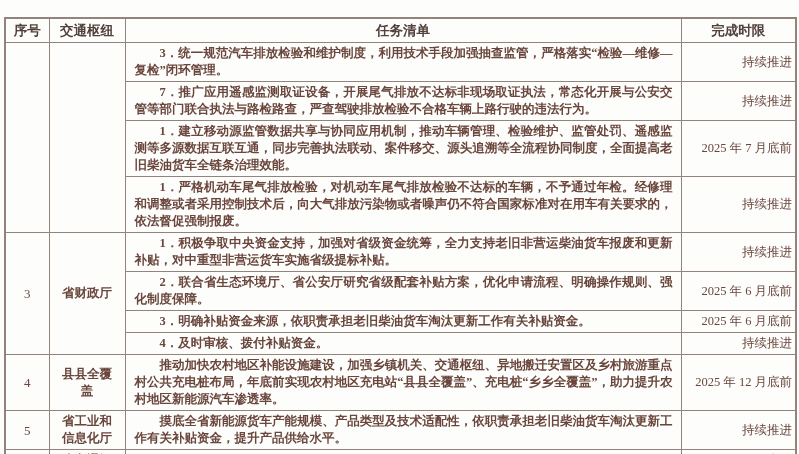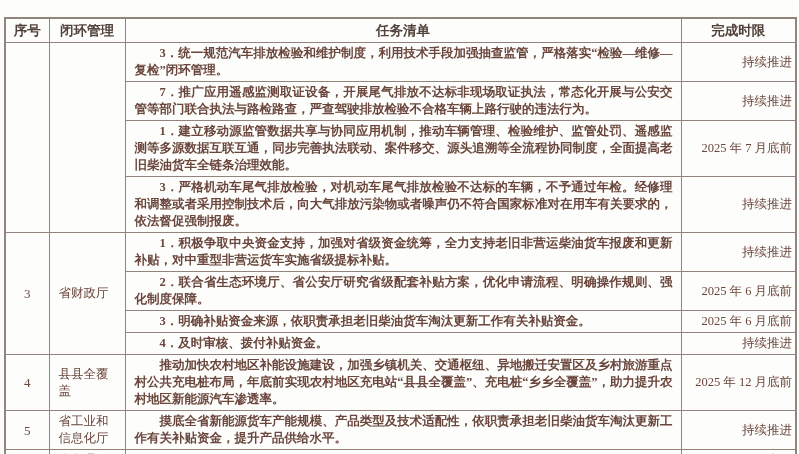--- a/index.html
+++ b/index.html
@@ -43,22 +43,23 @@
     line-height: 17px;
     vertical-align: middle;
     background: #fdfdfc;
   }
   td.serial {
     text-align: center;
     font-size: 13px;
     padding: 1px 2px;
   }
   td.unit {
-    text-align: left;
+    text-align: center;
     padding: 1px 9px;
+    font-weight: bold;
   }
   td.task {
     text-align: justify;
     padding: 2px 8px 2px 9px;
   }
   td.task p {
     margin: 0;
     text-indent: 2em;
     font-weight: bold;
   }
@@ -74,21 +75,21 @@
   <table class="task-table">
     <colgroup>
       <col style="width:44px">
       <col style="width:76px">
       <col style="width:556px">
       <col style="width:115px">
     </colgroup>
     <thead>
       <tr>
         <th>序号</th>
-        <th>闭环管理</th>
+        <th>交通枢纽</th>
         <th>任务清单</th>
         <th>完成时限</th>
       </tr>
     </thead>
     <tbody>
         <tr>
           <td class="serial" rowspan="4"></td>
           <td class="unit" rowspan="4"></td>
           <td class="task">
             <p>3．统一规范汽车排放检验和维护制度，利用技术手段加强抽查监管，严格落实“检验—维修—复检”闭环管理。</p>
@@ -102,21 +103,21 @@
           <td class="deadline">持续推进</td>
         </tr>
         <tr>
           <td class="task">
             <p>1．建立移动源监管数据共享与协同应用机制，推动车辆管理、检验维护、监管处罚、遥感监测等多源数据互联互通，同步完善执法联动、案件移交、源头追溯等全流程协同制度，全面提高老旧柴油货车全链条治理效能。</p>
           </td>
           <td class="deadline">2025 年 7 月底前</td>
         </tr>
         <tr>
           <td class="task">
-            <p>3．严格机动车尾气排放检验，对机动车尾气排放检验不达标的车辆，不予通过年检。经修理和调整或者采用控制技术后，向大气排放污染物或者噪声仍不符合国家标准对在用车有关要求的，依法督促强制报废。</p>
+            <p>1．严格机动车尾气排放检验，对机动车尾气排放检验不达标的车辆，不予通过年检。经修理和调整或者采用控制技术后，向大气排放污染物或者噪声仍不符合国家标准对在用车有关要求的，依法督促强制报废。</p>
           </td>
           <td class="deadline">持续推进</td>
         </tr>
         <tr>
           <td class="serial" rowspan="4">3</td>
           <td class="unit" rowspan="4">省财政厅</td>
           <td class="task">
             <p>1．积极争取中央资金支持，加强对省级资金统筹，全力支持老旧非营运柴油货车报废和更新补贴，对中重型非营运货车实施省级提标补贴。</p>
           </td>
           <td class="deadline">持续推进</td>

